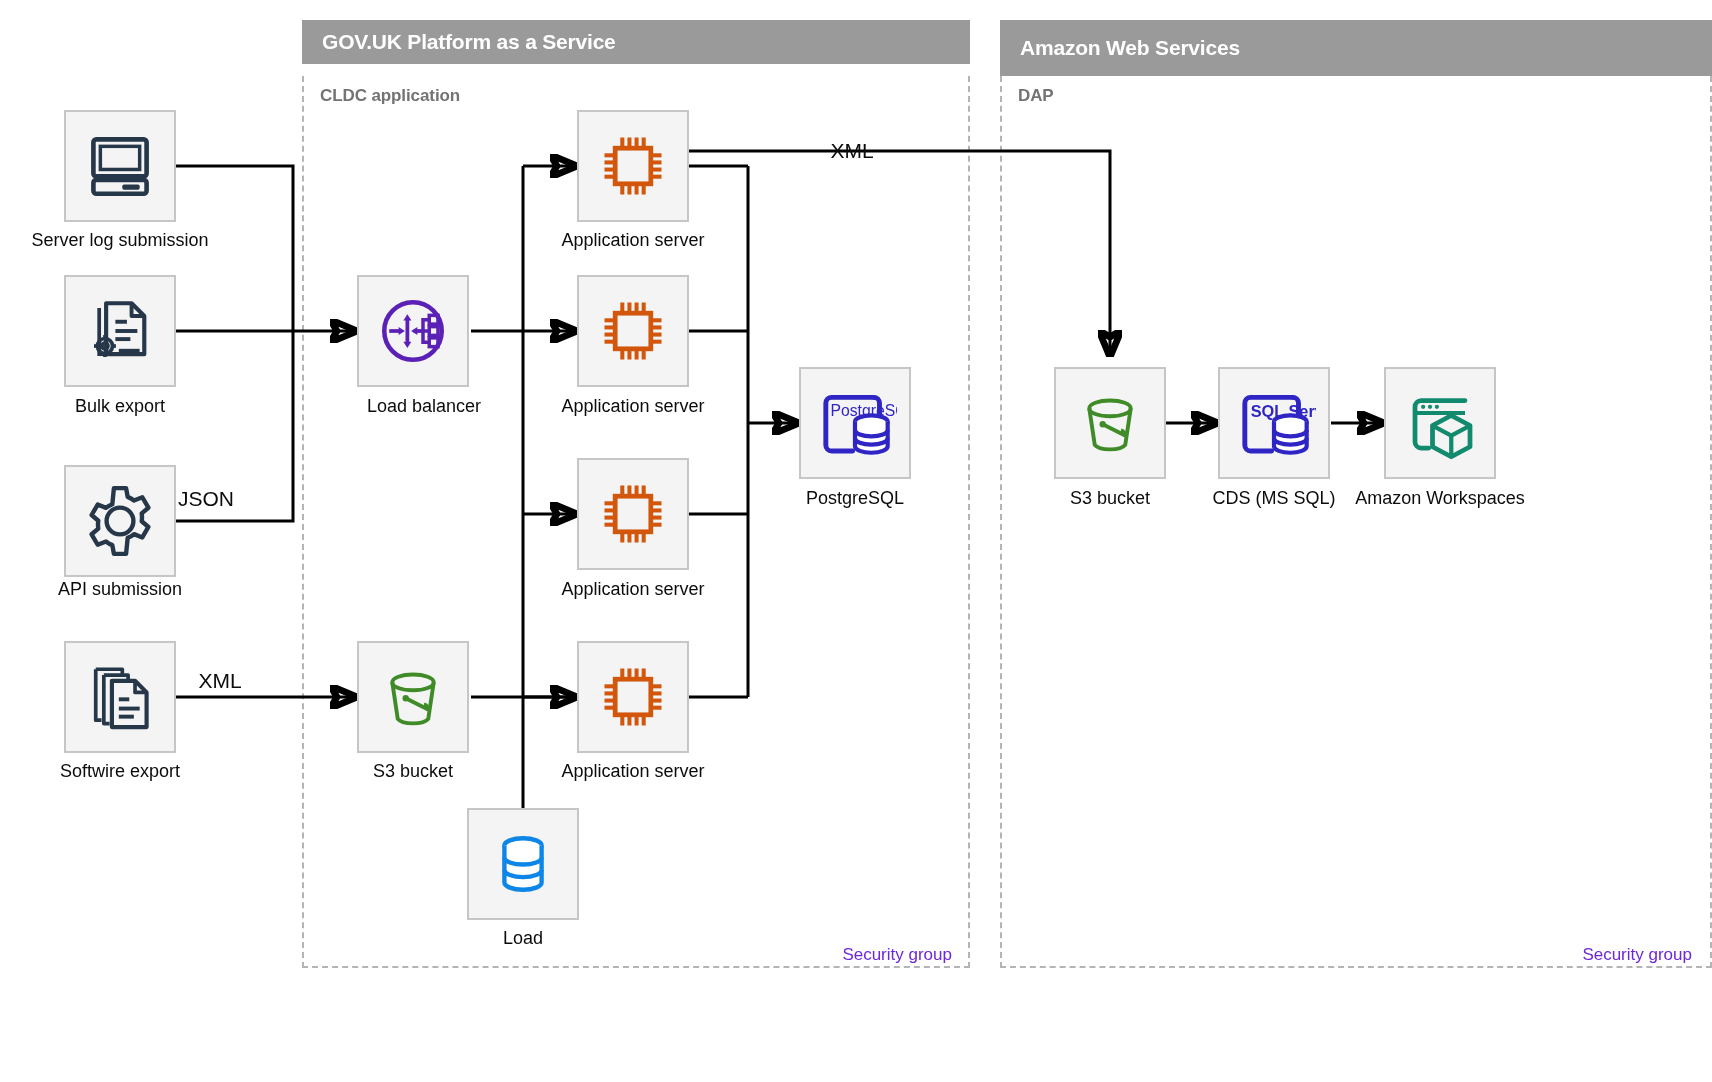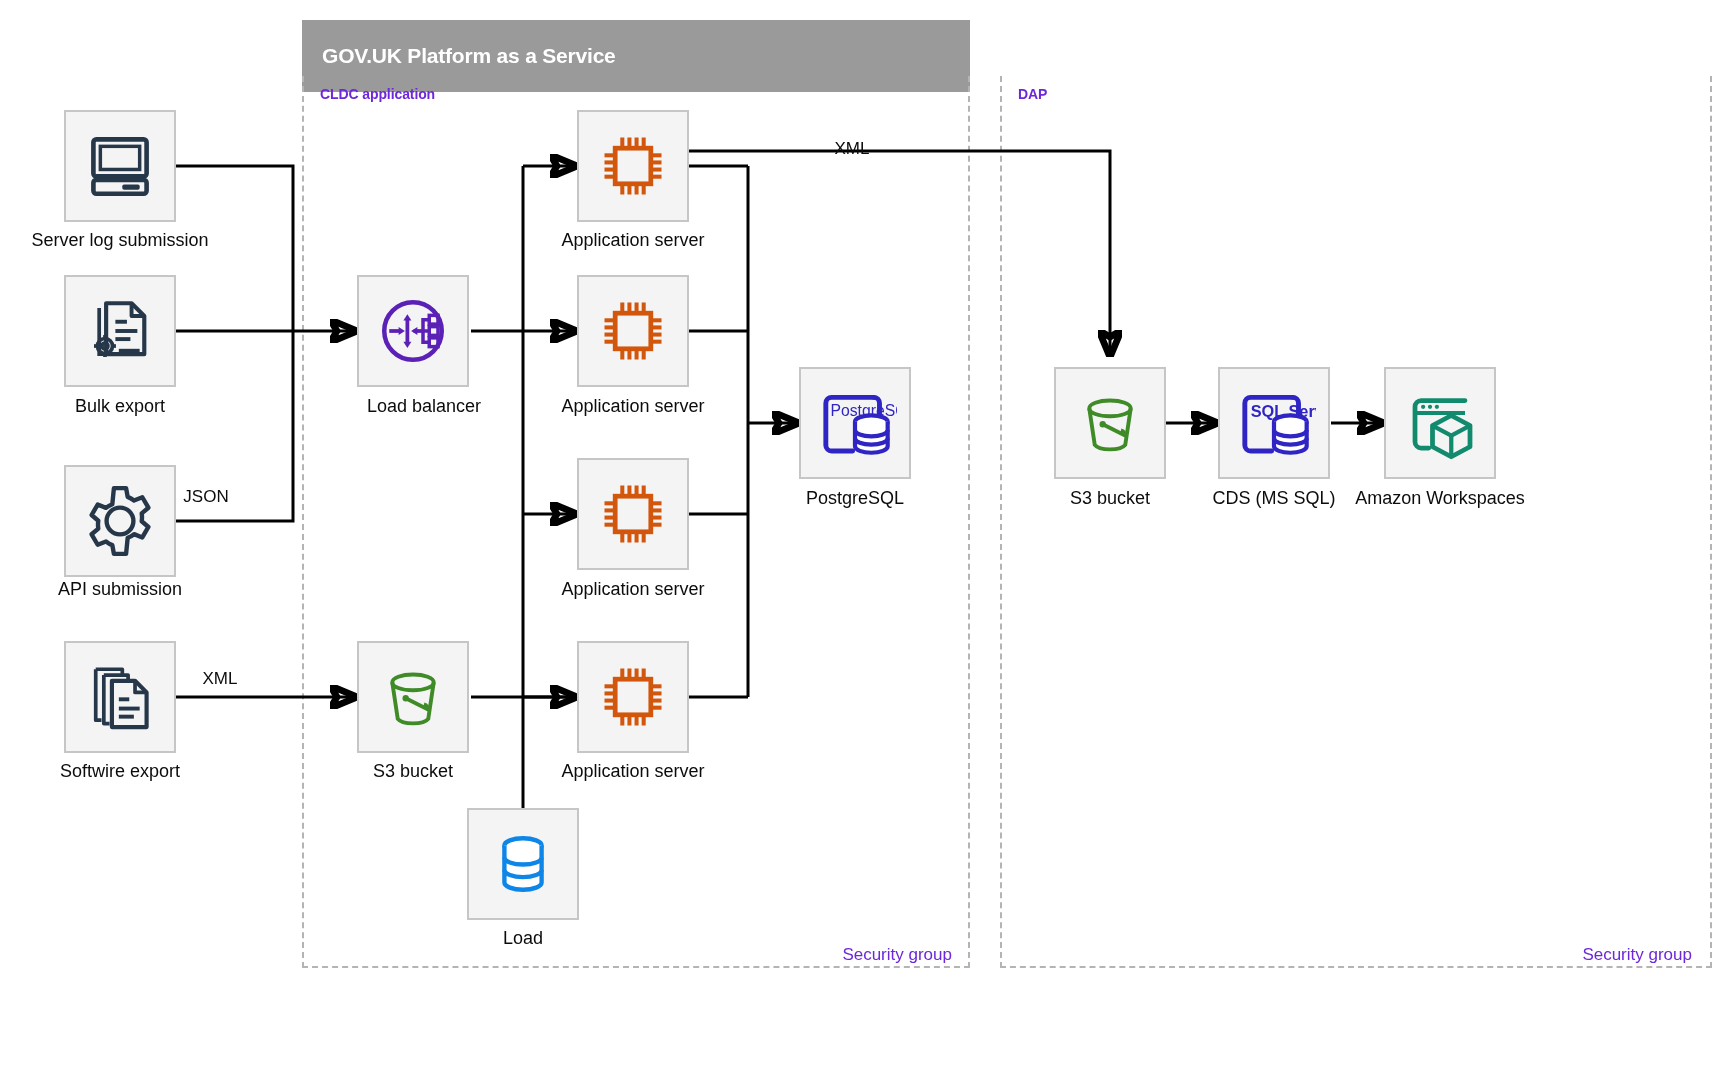--- a/index.html
+++ b/index.html
@@ -28,23 +28,23 @@
     letter-spacing: -0.2px;
   }
   .dashed-box {
     position: absolute;
     border: 2px dashed #b4b4b4;
     border-top: none;
     background: transparent;
   }
   .sub-title {
     position: absolute;
-    font-size: 14px;
+    font-size: 17px;
     font-weight: bold;
-    color: #6d28d9;
+    color: #737373;
     letter-spacing: -0.1px;
   }
   .sec-group-label {
     position: absolute;
     font-size: 17px;
     color: #6d28d9;
     text-align: right;
   }
 
   
@@ -62,45 +62,48 @@
     font-size: 18px;
     color: #0b0c0c;
     text-align: center;
     white-space: nowrap;
     transform: translateX(-50%);
   }
 
   
   .edge-label {
     position: absolute;
-    font-size: 17px;
+    font-size: 21px;
     color: #0b0c0c;
     white-space: nowrap;
     transform: translateX(-50%);
   }
   svg.wires {
     position: absolute;
     left: 0; top: 0;
     width: 1712px; height: 1082px;
     pointer-events: none;
   }
   svg.wires line, svg.wires path { stroke: #000000; stroke-width: 3; fill: none; }
 </style>
 </head>
 <body>
 
 <div id="stage">
 
-  <div class="group-header" style="left:302px; top:20px; width:668px; height:72px;">
+  <div class="group-header" style="left:302px; top:20px; width:668px; height:44px;">
     <span>GOV.UK Platform as a Service</span>
   </div>
   <div class="dashed-box" style="left:302px; top:76px; width:668px; height:892px;"></div>
   <div class="sub-title" style="left:320px; top:86px;">CLDC application</div>
   <div class="sec-group-label" style="left:700px; top:945px; width:252px;">Security group</div>
 
+  <div class="group-header" style="left:1000px; top:20px; width:712px; height:56px;">
+    <span>Amazon Web Services</span>
+  </div>
   <div class="dashed-box" style="left:1000px; top:76px; width:712px; height:892px;"></div>
   <div class="sub-title" style="left:1018px; top:86px;">DAP</div>
   <div class="sec-group-label" style="left:1440px; top:945px; width:252px;">Security group</div>
 
   <svg class="wires" viewBox="0 0 1712 1082">
     <defs>
       <marker id="arrow" viewBox="0 0 12 10" refX="11" refY="5" markerWidth="9" markerHeight="8" orient="auto-start-reverse">
         <path d="M0,0 L12,5 L0,10 L3,5 Z" fill="#000" stroke="none"></path>
       </marker>
     </defs>

